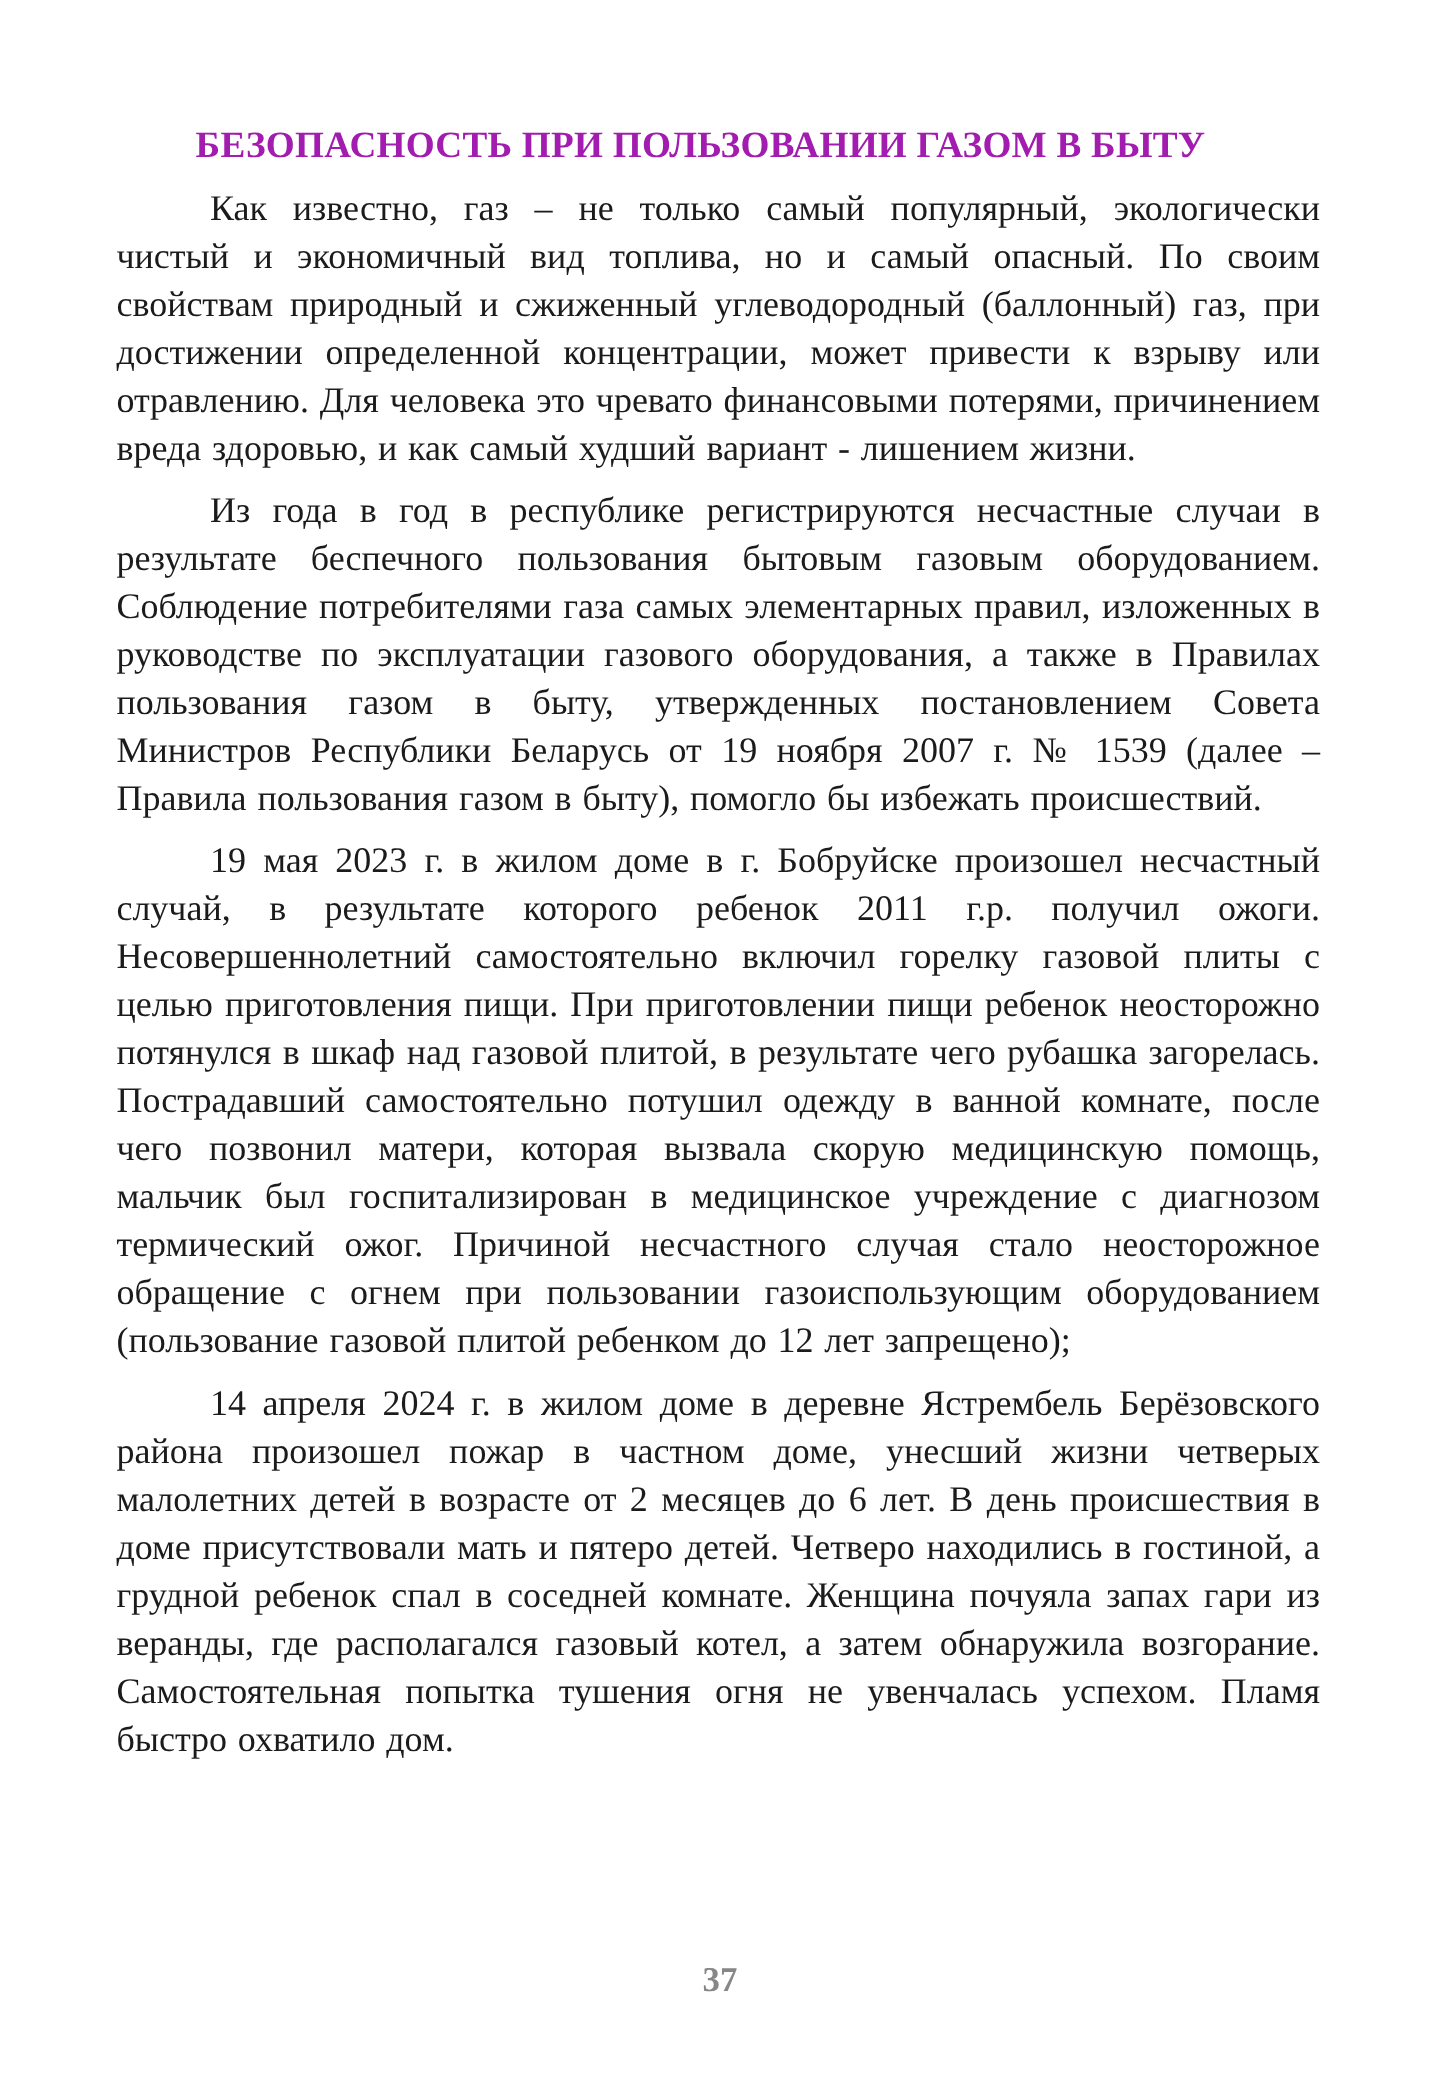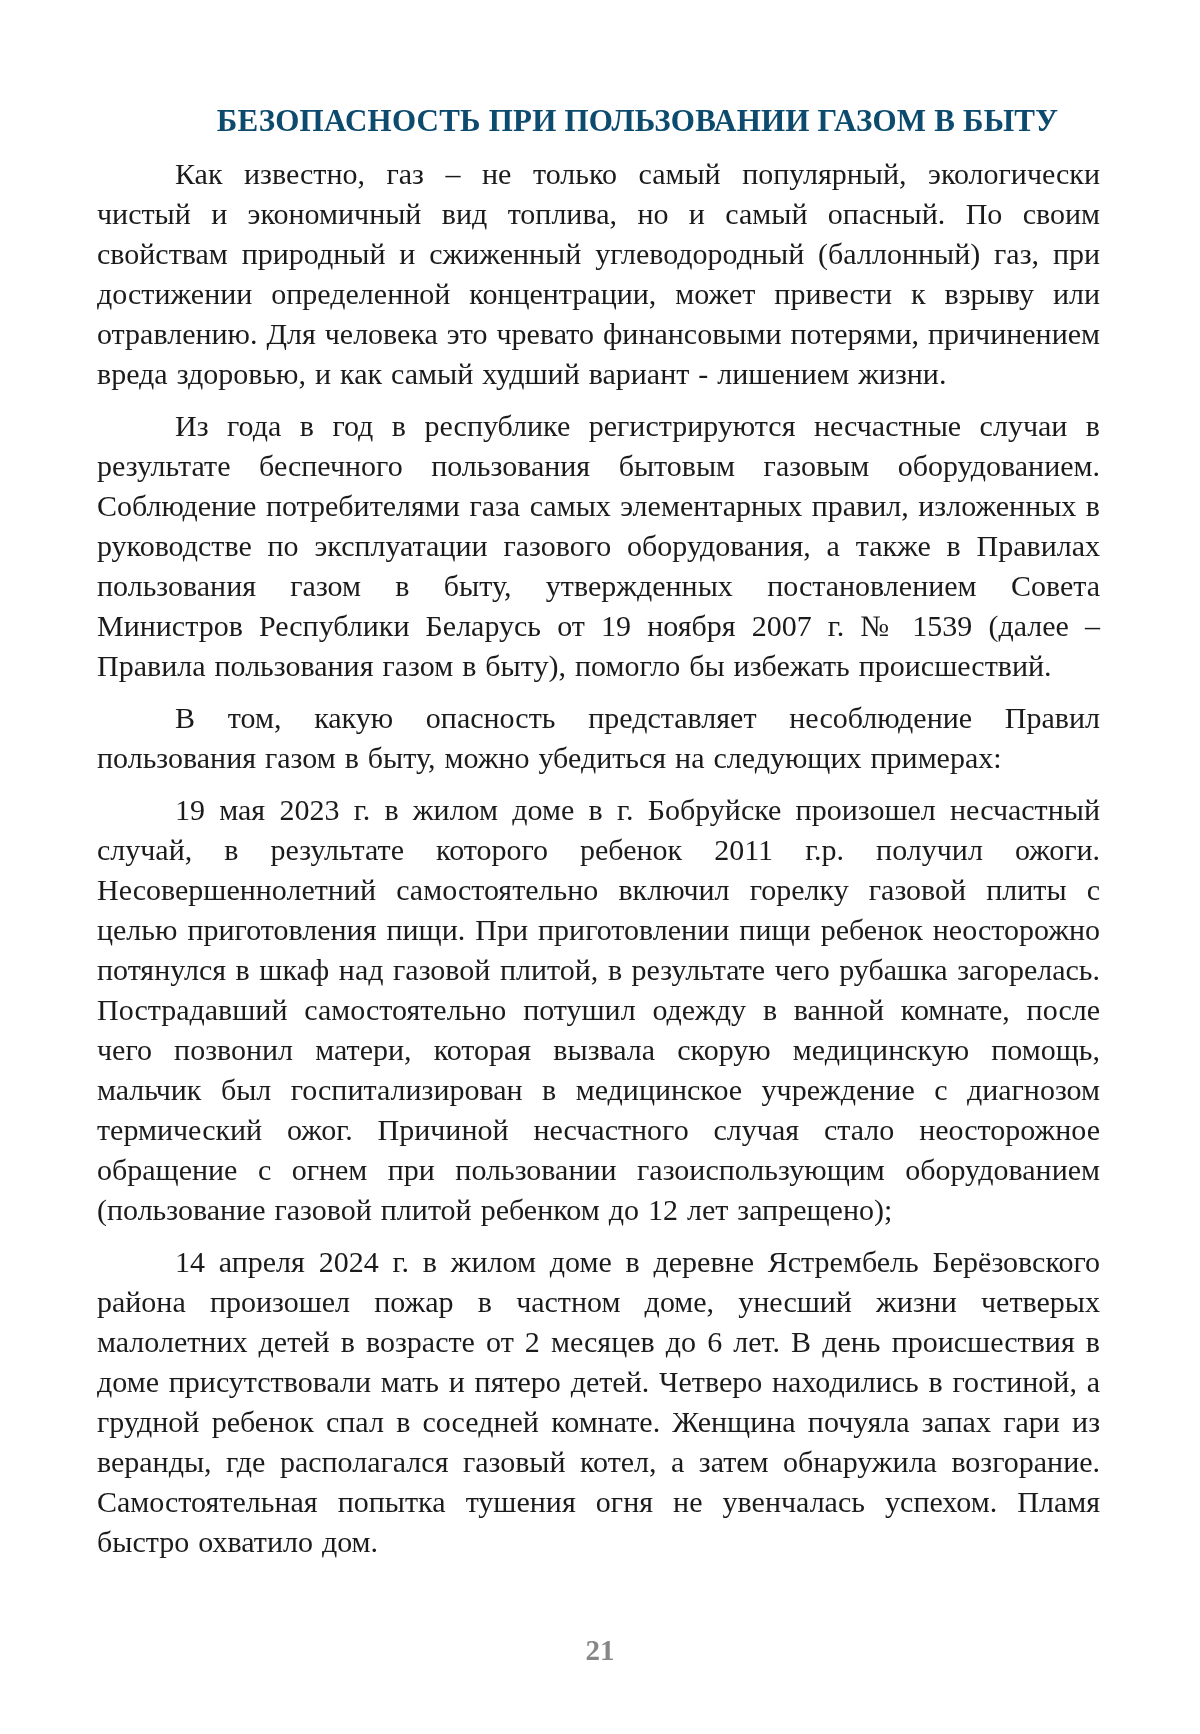--- a/index.html
+++ b/index.html
@@ -24,26 +24,26 @@
     position: absolute;
     left: 85px;
     top: 100px;
     width: 1027px;
   }
   .doc-title {
     margin: 0 0 10px 0;
     font-size: 31px;
     font-weight: bold;
     line-height: 42px;
-    text-align: center;
+    text-align: left;
     
     text-indent: 78px;
     white-space: nowrap;
     letter-spacing: 0.2px;
-    color: #0c4a6e;
+    color: #a21caf;
   }
   .body-para {
     margin: 12px;
     font-size: 30px;
     line-height: 40px;
     text-align: justify;
     text-indent: 78px;
     word-spacing: 1.5px;
   }
   .page-number {
@@ -58,18 +58,17 @@
   }
 </style>
 </head>
 <body>
 
 <div class="page">
   <div class="content">
     <h1 class="doc-title">БЕЗОПАСНОСТЬ ПРИ ПОЛЬЗОВАНИИ ГАЗОМ В БЫТУ</h1>
     <p class="body-para">Как известно, газ – не только самый популярный, экологически чистый и экономичный вид топлива, но и самый опасный. По своим свойствам природный и сжиженный углеводородный (баллонный) газ, при достижении определенной концентрации, может привести к взрыву или отравлению. Для человека это чревато финансовыми потерями, причинением вреда здоровью, и как самый худший вариант - лишением жизни.</p>
     <p class="body-para">Из года в год в республике регистрируются несчастные случаи в результате беспечного пользования бытовым газовым оборудованием. Соблюдение потребителями газа самых элементарных правил, изложенных в руководстве по эксплуатации газового оборудования, а также в Правилах пользования газом в быту, утвержденных постановлением Совета Министров Республики Беларусь от 19 ноября 2007 г. № 1539 (далее – Правила пользования газом в быту), помогло бы избежать происшествий.</p>
-    <p class="body-para">В том, какую опасность представляет несоблюдение Правил пользования газом в быту, можно убедиться на следующих примерах:</p>
     <p class="body-para">19 мая 2023 г. в жилом доме в г. Бобруйске произошел несчастный случай, в результате которого ребенок 2011 г.р. получил ожоги. Несовершеннолетний самостоятельно включил горелку газовой плиты с целью приготовления пищи. При приготовлении пищи ребенок неосторожно потянулся в шкаф над газовой плитой, в результате чего рубашка загорелась. Пострадавший самостоятельно потушил одежду в ванной комнате, после чего позвонил матери, которая вызвала скорую медицинскую помощь, мальчик был госпитализирован в медицинское учреждение с диагнозом термический ожог. Причиной несчастного случая стало неосторожное обращение с огнем при пользовании газоиспользующим оборудованием (пользование газовой плитой ребенком до 12 лет запрещено);</p>
     <p class="body-para">14 апреля 2024 г. в жилом доме в деревне Ястрембель Берёзовского района произошел пожар в частном доме, унесший жизни четверых малолетних детей в возрасте от 2 месяцев до 6 лет. В день происшествия в доме присутствовали мать и пятеро детей. Четверо находились в гостиной, а грудной ребенок спал в соседней комнате. Женщина почуяла запах гари из веранды, где располагался газовый котел, а затем обнаружила возгорание. Самостоятельная попытка тушения огня не увенчалась успехом. Пламя быстро охватило дом.</p>
   </div>
-  <div class="page-number">21</div>
+  <div class="page-number">37</div>
 </div>
 
 </body></html>

